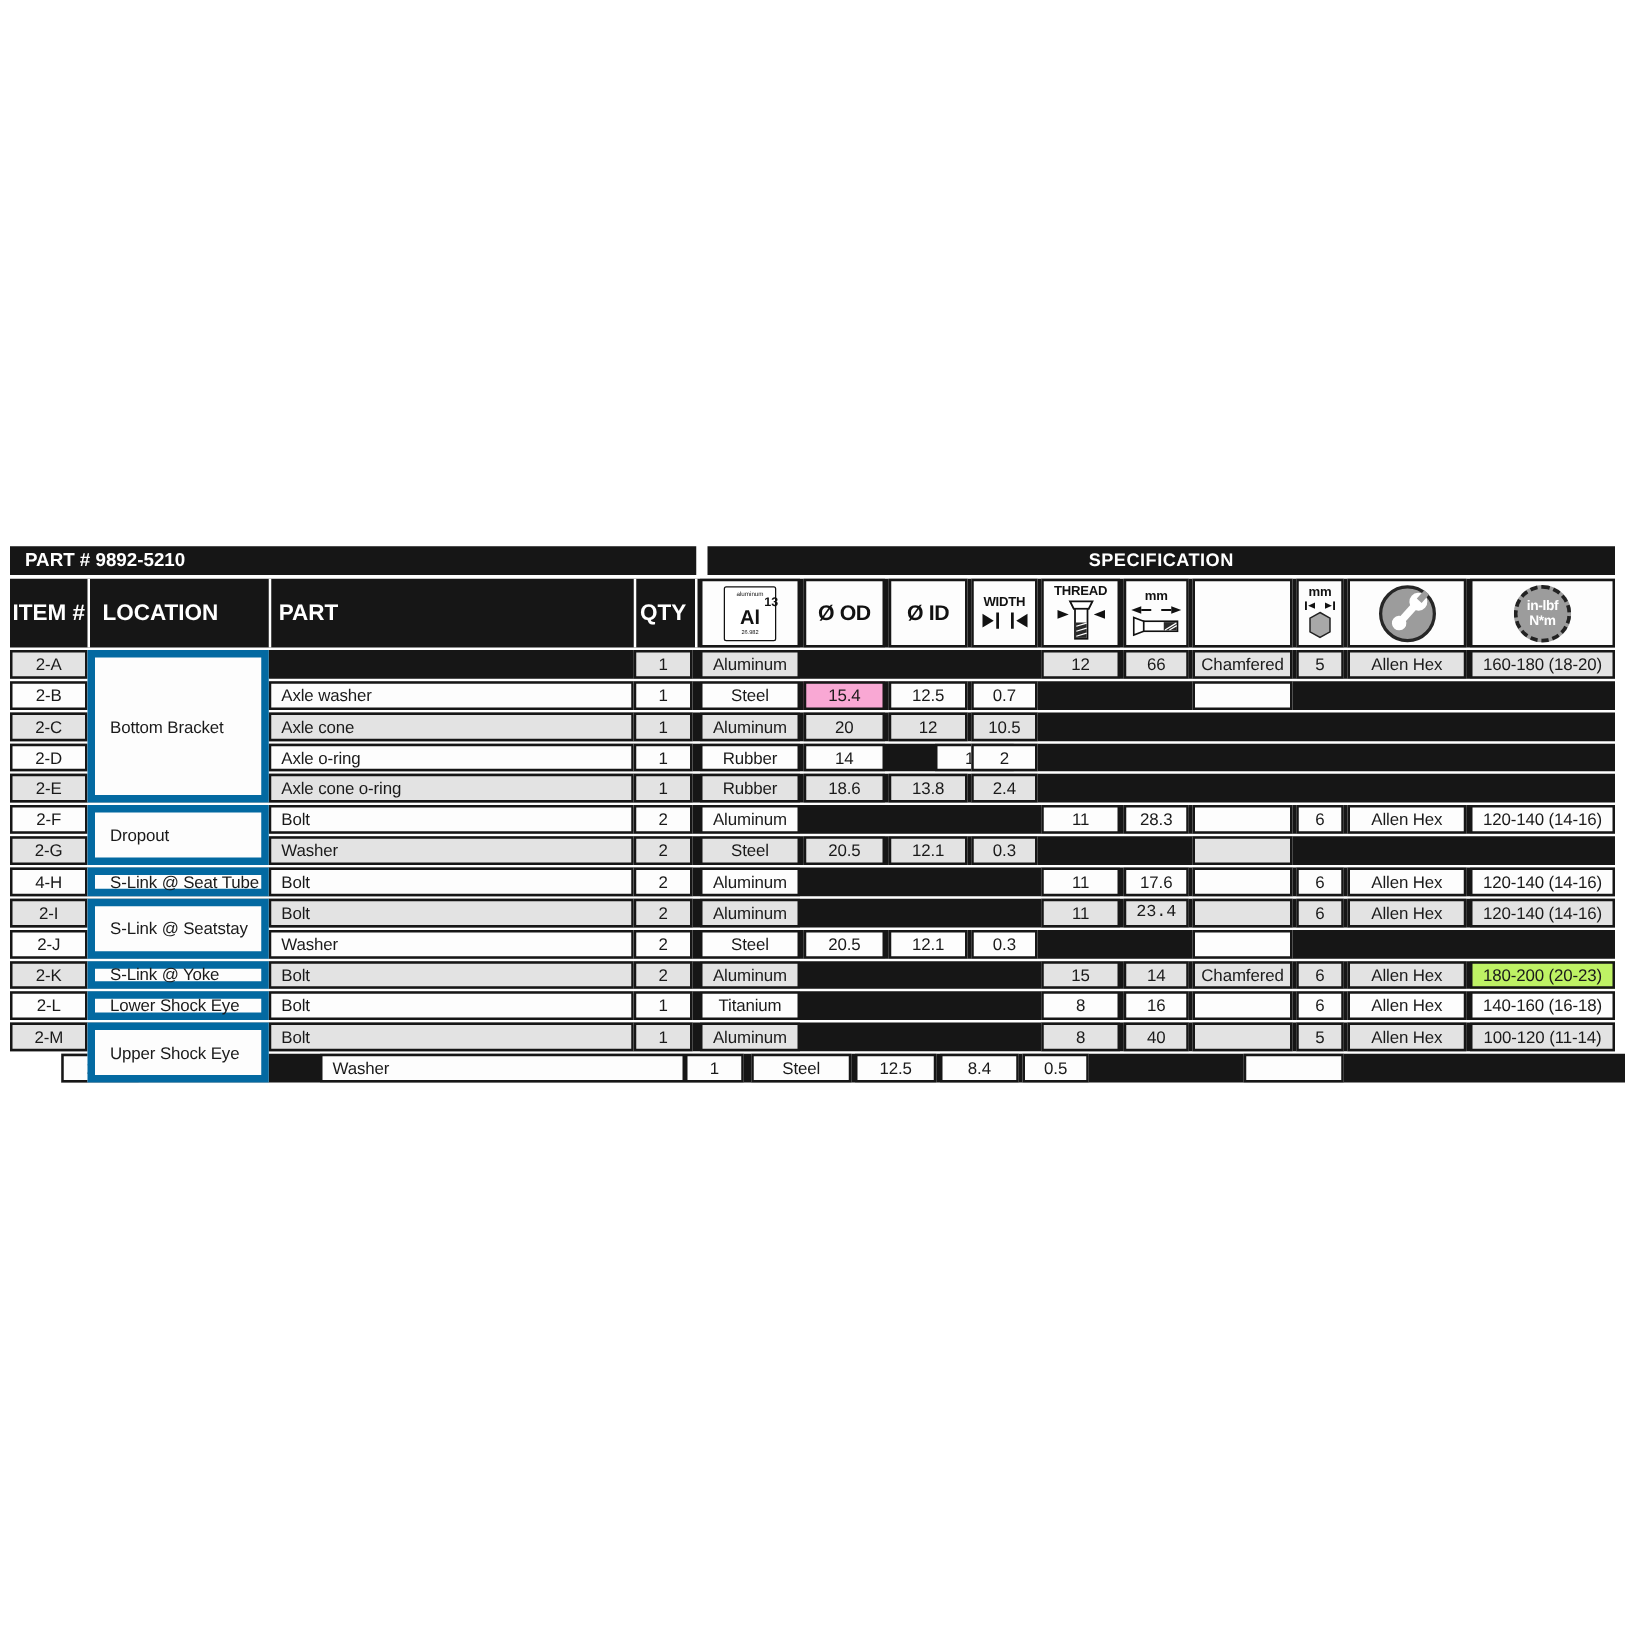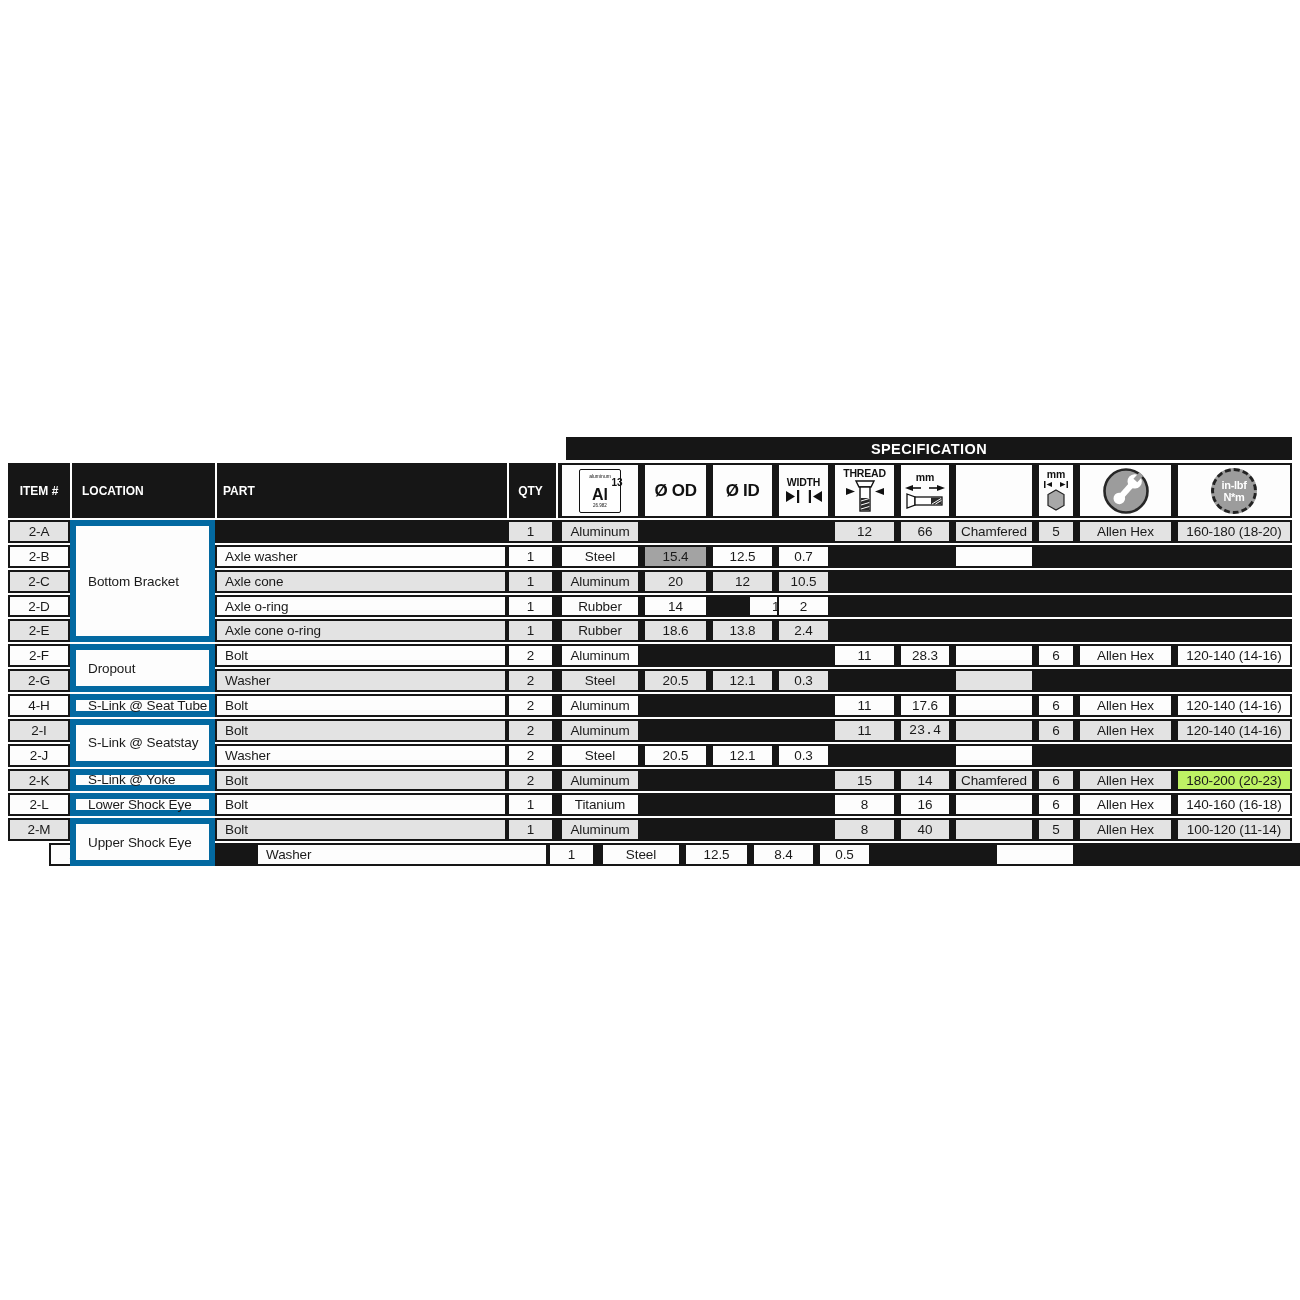--- a/index.html
+++ b/index.html
@@ -2,41 +2,44 @@
 <html><head>
 <meta charset="utf-8">
 <style>
   html,body{margin:0;padding:0;}
   body{width:1300px;height:1300px;background:#ffffff;font-family:"Liberation Sans",sans-serif;position:relative;}
   .table{position:absolute;left:8px;top:437px;width:1284px;height:432px;background:#ffffff;}
   .bar{position:absolute;top:0;height:23px;background:#161616;color:#fff;display:flex;align-items:center;}
   .bar-left{left:0;width:549px;padding-left:12px;box-sizing:border-box;font-weight:bold;font-size:15px;}
   .bar-right{left:558px;width:726px;justify-content:center;font-weight:bold;font-size:14.5px;letter-spacing:.4px;}
   .head-band{position:absolute;left:0;top:26px;width:1284px;height:55px;background:#161616;}
-  .hlabel{position:absolute;top:0;height:55px;display:flex;align-items:center;color:#fff;font-weight:bold;font-size:12px;box-sizing:border-box;}
+  .hlabel{position:absolute;top:0;height:55px;display:flex;align-items:center;color:#fff;font-weight:bold;font-size:18px;box-sizing:border-box;}
   .hsep{position:absolute;top:0;width:2px;height:55px;background:#fff;}
   .icon-cell{position:absolute;top:0;height:55px;background:#fdfdfd;border:2px solid #161616;box-sizing:border-box;display:flex;flex-direction:column;align-items:center;justify-content:center;gap:1px;}
   .big-label{font-weight:bold;font-size:17px;color:#111;letter-spacing:-.3px;white-space:nowrap;}
   .small-label{font-weight:bold;font-size:10.5px;color:#111;letter-spacing:-.2px;line-height:11px;}
   .al-box{width:40px;height:42px;border:1.5px solid #111;border-radius:2px;display:flex;flex-direction:column;align-items:center;justify-content:center;background:#fff;}
   .al-name{font-size:5px;line-height:6px;color:#111;}
   .al-num{font-size:10px;font-weight:bold;line-height:8px;color:#111;margin-left:34px;}
   .al-sym{font-size:16px;font-weight:bold;line-height:16px;color:#111;}
   .al-mass{font-size:4.5px;line-height:6px;color:#111;}
   .torque-badge{width:46px;height:46px;border-radius:50%;background:#9c9c9c;border:3px dashed #222;box-sizing:border-box;display:flex;flex-direction:column;align-items:center;justify-content:center;color:#fff;font-weight:bold;font-size:11px;line-height:12px;letter-spacing:-.3px;}
   .row-band{position:absolute;left:0;width:1284px;height:22.9px;background:#161616;}
   .cell{position:absolute;top:0;height:100%;border:2px solid #161616;box-sizing:border-box;display:flex;align-items:center;justify-content:center;font-size:13.5px;color:#1a1a1a;letter-spacing:-.1px;white-space:nowrap;overflow:hidden;}
   .cell.left{justify-content:flex-start;padding-left:8px;}
   .loc-box{position:absolute;left:62px;width:145px;background:#fdfdfd;border:6px solid #0369a1;box-sizing:border-box;display:flex;align-items:center;padding-left:12px;font-size:13.5px;color:#1a1a1a;letter-spacing:-.1px;z-index:3;white-space:nowrap;}
 </style>
 </head>
 <body>
 
 <div class="table">
 
+  <div class="bar bar-left">
+    <span>PART # 9892-5210</span>
+  </div>
   <div class="bar bar-right">
     <span>SPECIFICATION</span>
   </div>
 
   <div class="head-band">
     <div class="hlabel" style="left:0;width:62px;justify-content:center;">ITEM #</div>
     <div class="hlabel" style="left:62px;width:145px;padding-left:12px;">LOCATION</div>
     <div class="hlabel" style="left:207px;width:292px;padding-left:8px;">PART</div>
     <div class="hlabel" style="left:499px;width:47px;justify-content:center;">QTY</div>
     <div class="hsep" style="left:62px;"></div>
@@ -143,21 +146,21 @@
         <div class="cell" style="left: 946px; width: 80px; background: rgb(227, 227, 227);">Chamfered</div>
         <div class="cell" style="left: 1029px; width: 38px; background: rgb(227, 227, 227);">5</div>
         <div class="cell" style="left: 1070px; width: 95px; background: rgb(227, 227, 227);">Allen Hex</div>
         <div class="cell" style="left: 1168px; width: 116px; background: rgb(227, 227, 227);">160-180 (18-20)</div>
       </div>
       <div class="row-band" style="top: 107.857px; height: 22.9px;">
         <div class="cell" style="left: 0px; width: 62px; background: rgb(253, 253, 253);">2-B</div>
         <div class="cell left" style="left: 207px; width: 292px; background: rgb(253, 253, 253);">Axle washer</div>
         <div class="cell" style="left: 499px; width: 47px; background: rgb(253, 253, 253);">1</div>
         <div class="cell" style="left: 552px; width: 80px; background: rgb(253, 253, 253);">Steel</div>
-        <div class="cell" style="left: 635px; width: 65px; background: #a3a3a3;">15.4</div>
+        <div class="cell" style="left: 635px; width: 65px; background: #f9a8d4;">15.4</div>
         <div class="cell" style="left: 703px; width: 63px; background: rgb(253, 253, 253);">12.5</div>
         <div class="cell" style="left: 769px; width: 53px; background: rgb(253, 253, 253);">0.7</div>
         <div class="cell" style="left: 946px; width: 80px; background: rgb(253, 253, 253);"></div>
       </div>
       <div class="row-band" style="top: 132.714px; height: 22.9px;">
         <div class="cell" style="left: 0px; width: 62px; background: rgb(227, 227, 227);">2-C</div>
         <div class="cell left" style="left: 207px; width: 292px; background: rgb(227, 227, 227);">Axle cone</div>
         <div class="cell" style="left: 499px; width: 47px; background: rgb(227, 227, 227);">1</div>
         <div class="cell" style="left: 552px; width: 80px; background: rgb(227, 227, 227);">Aluminum</div>
         <div class="cell" style="left: 635px; width: 65px; background: rgb(227, 227, 227);">20</div>

